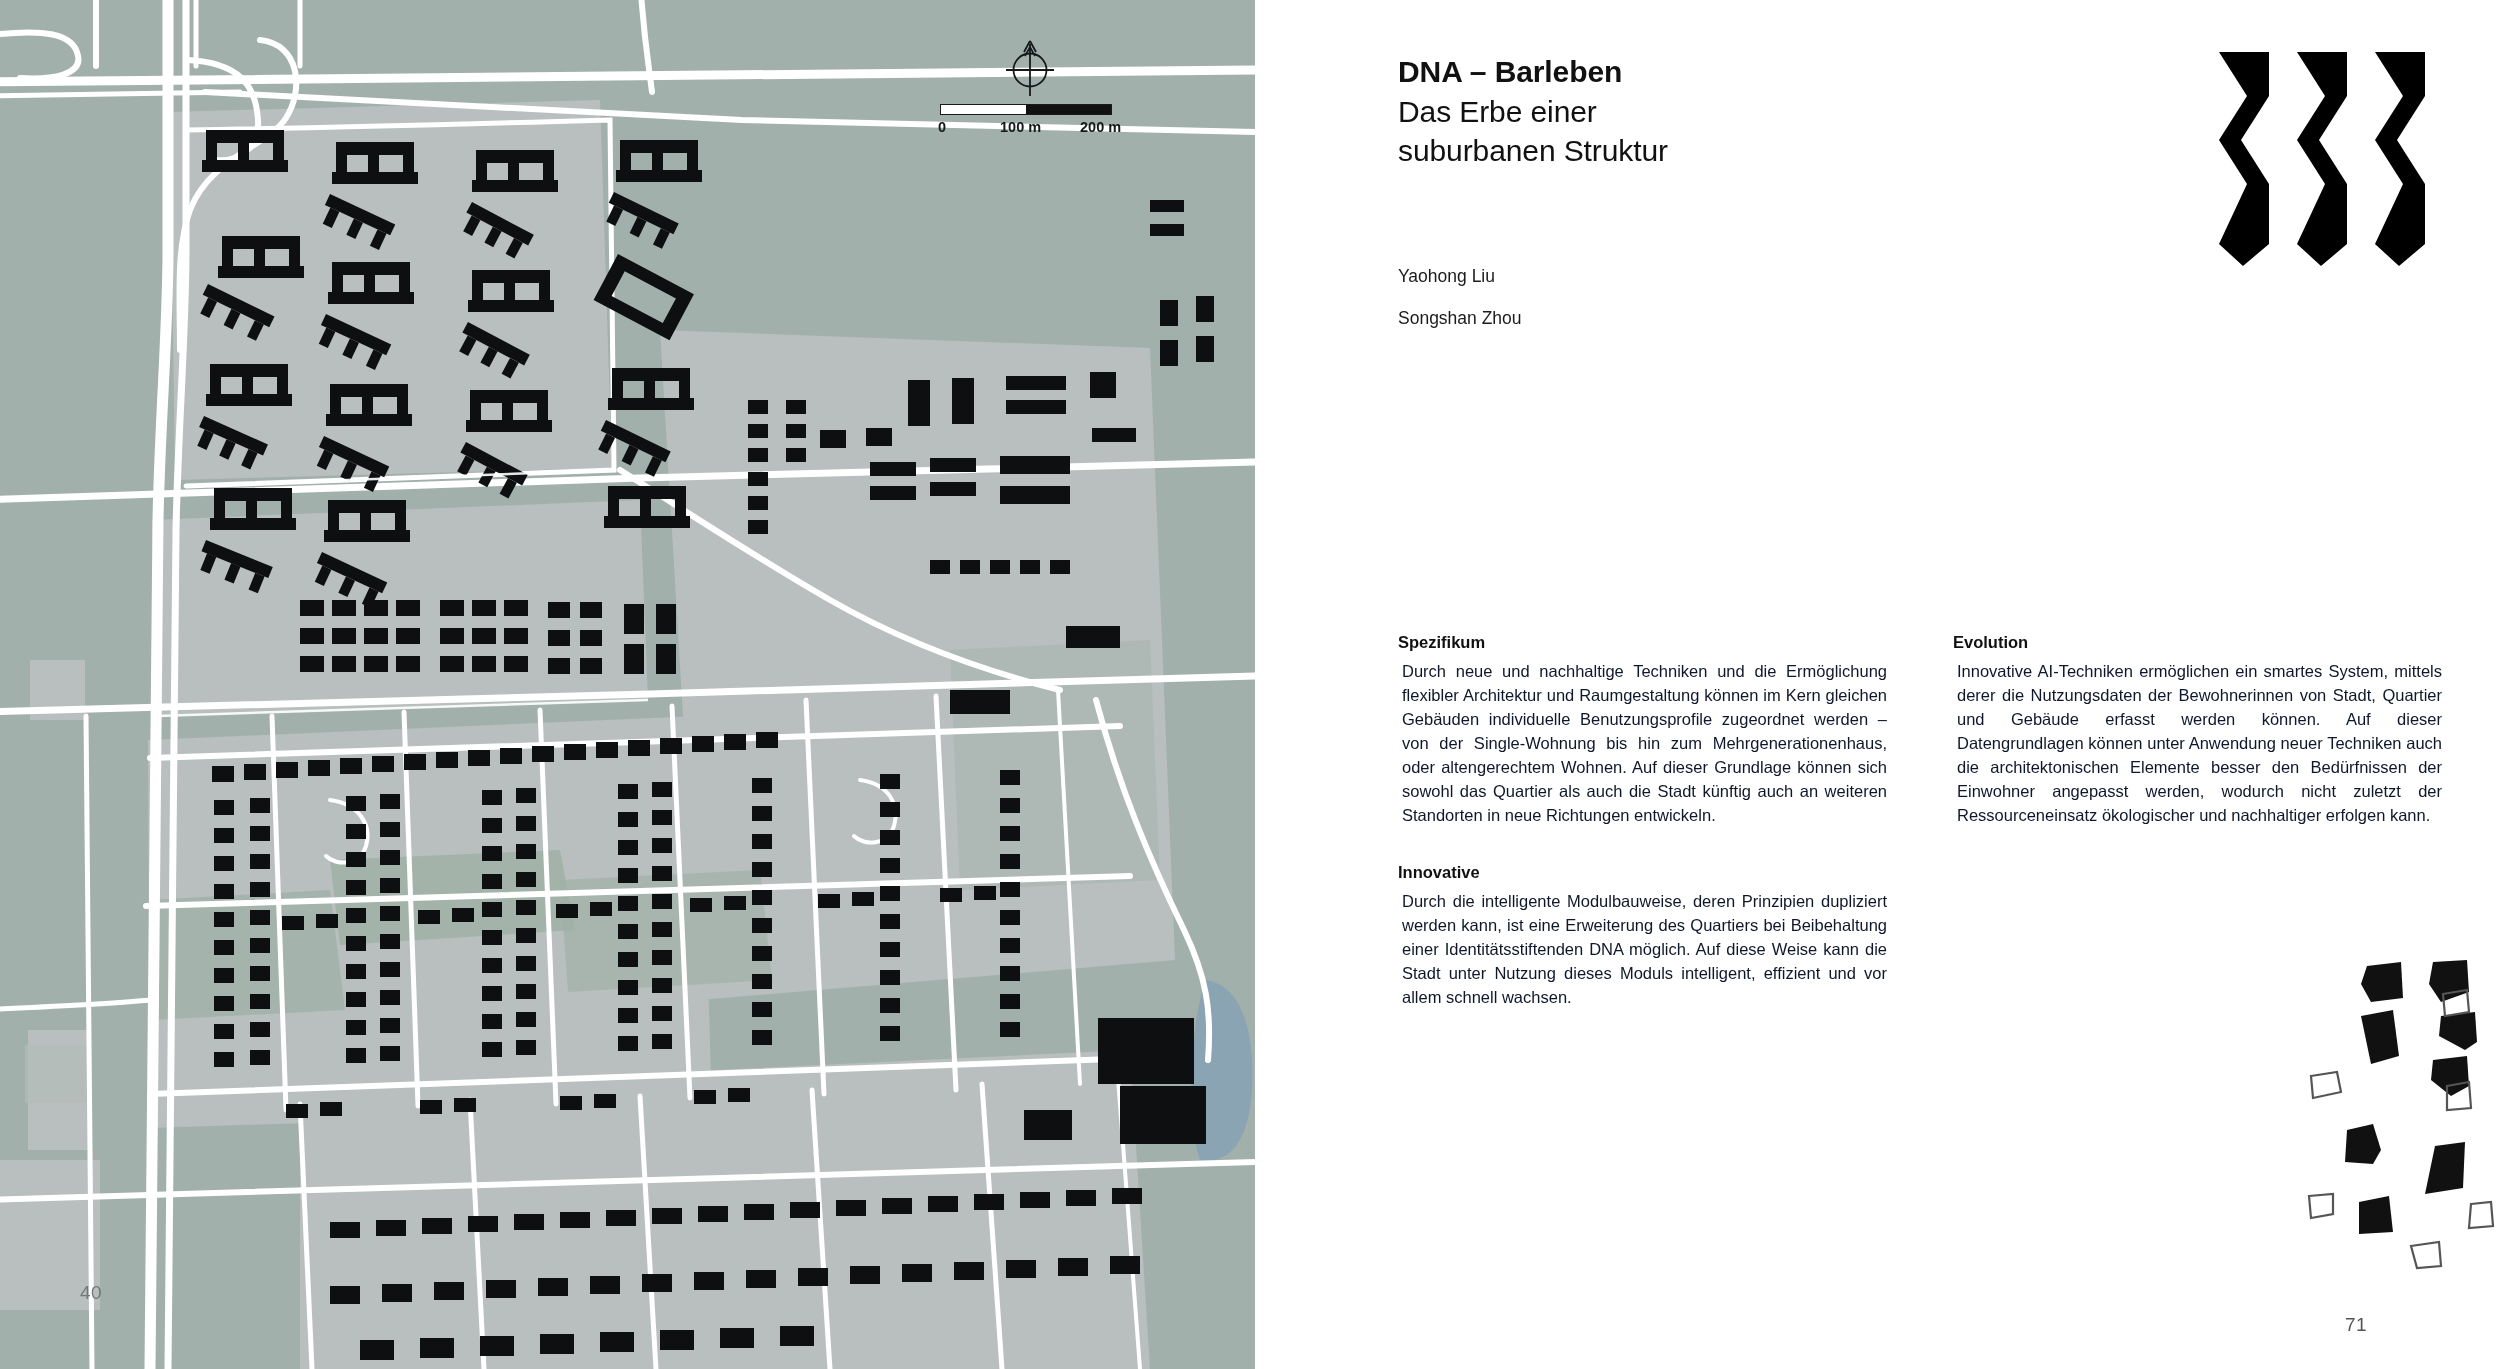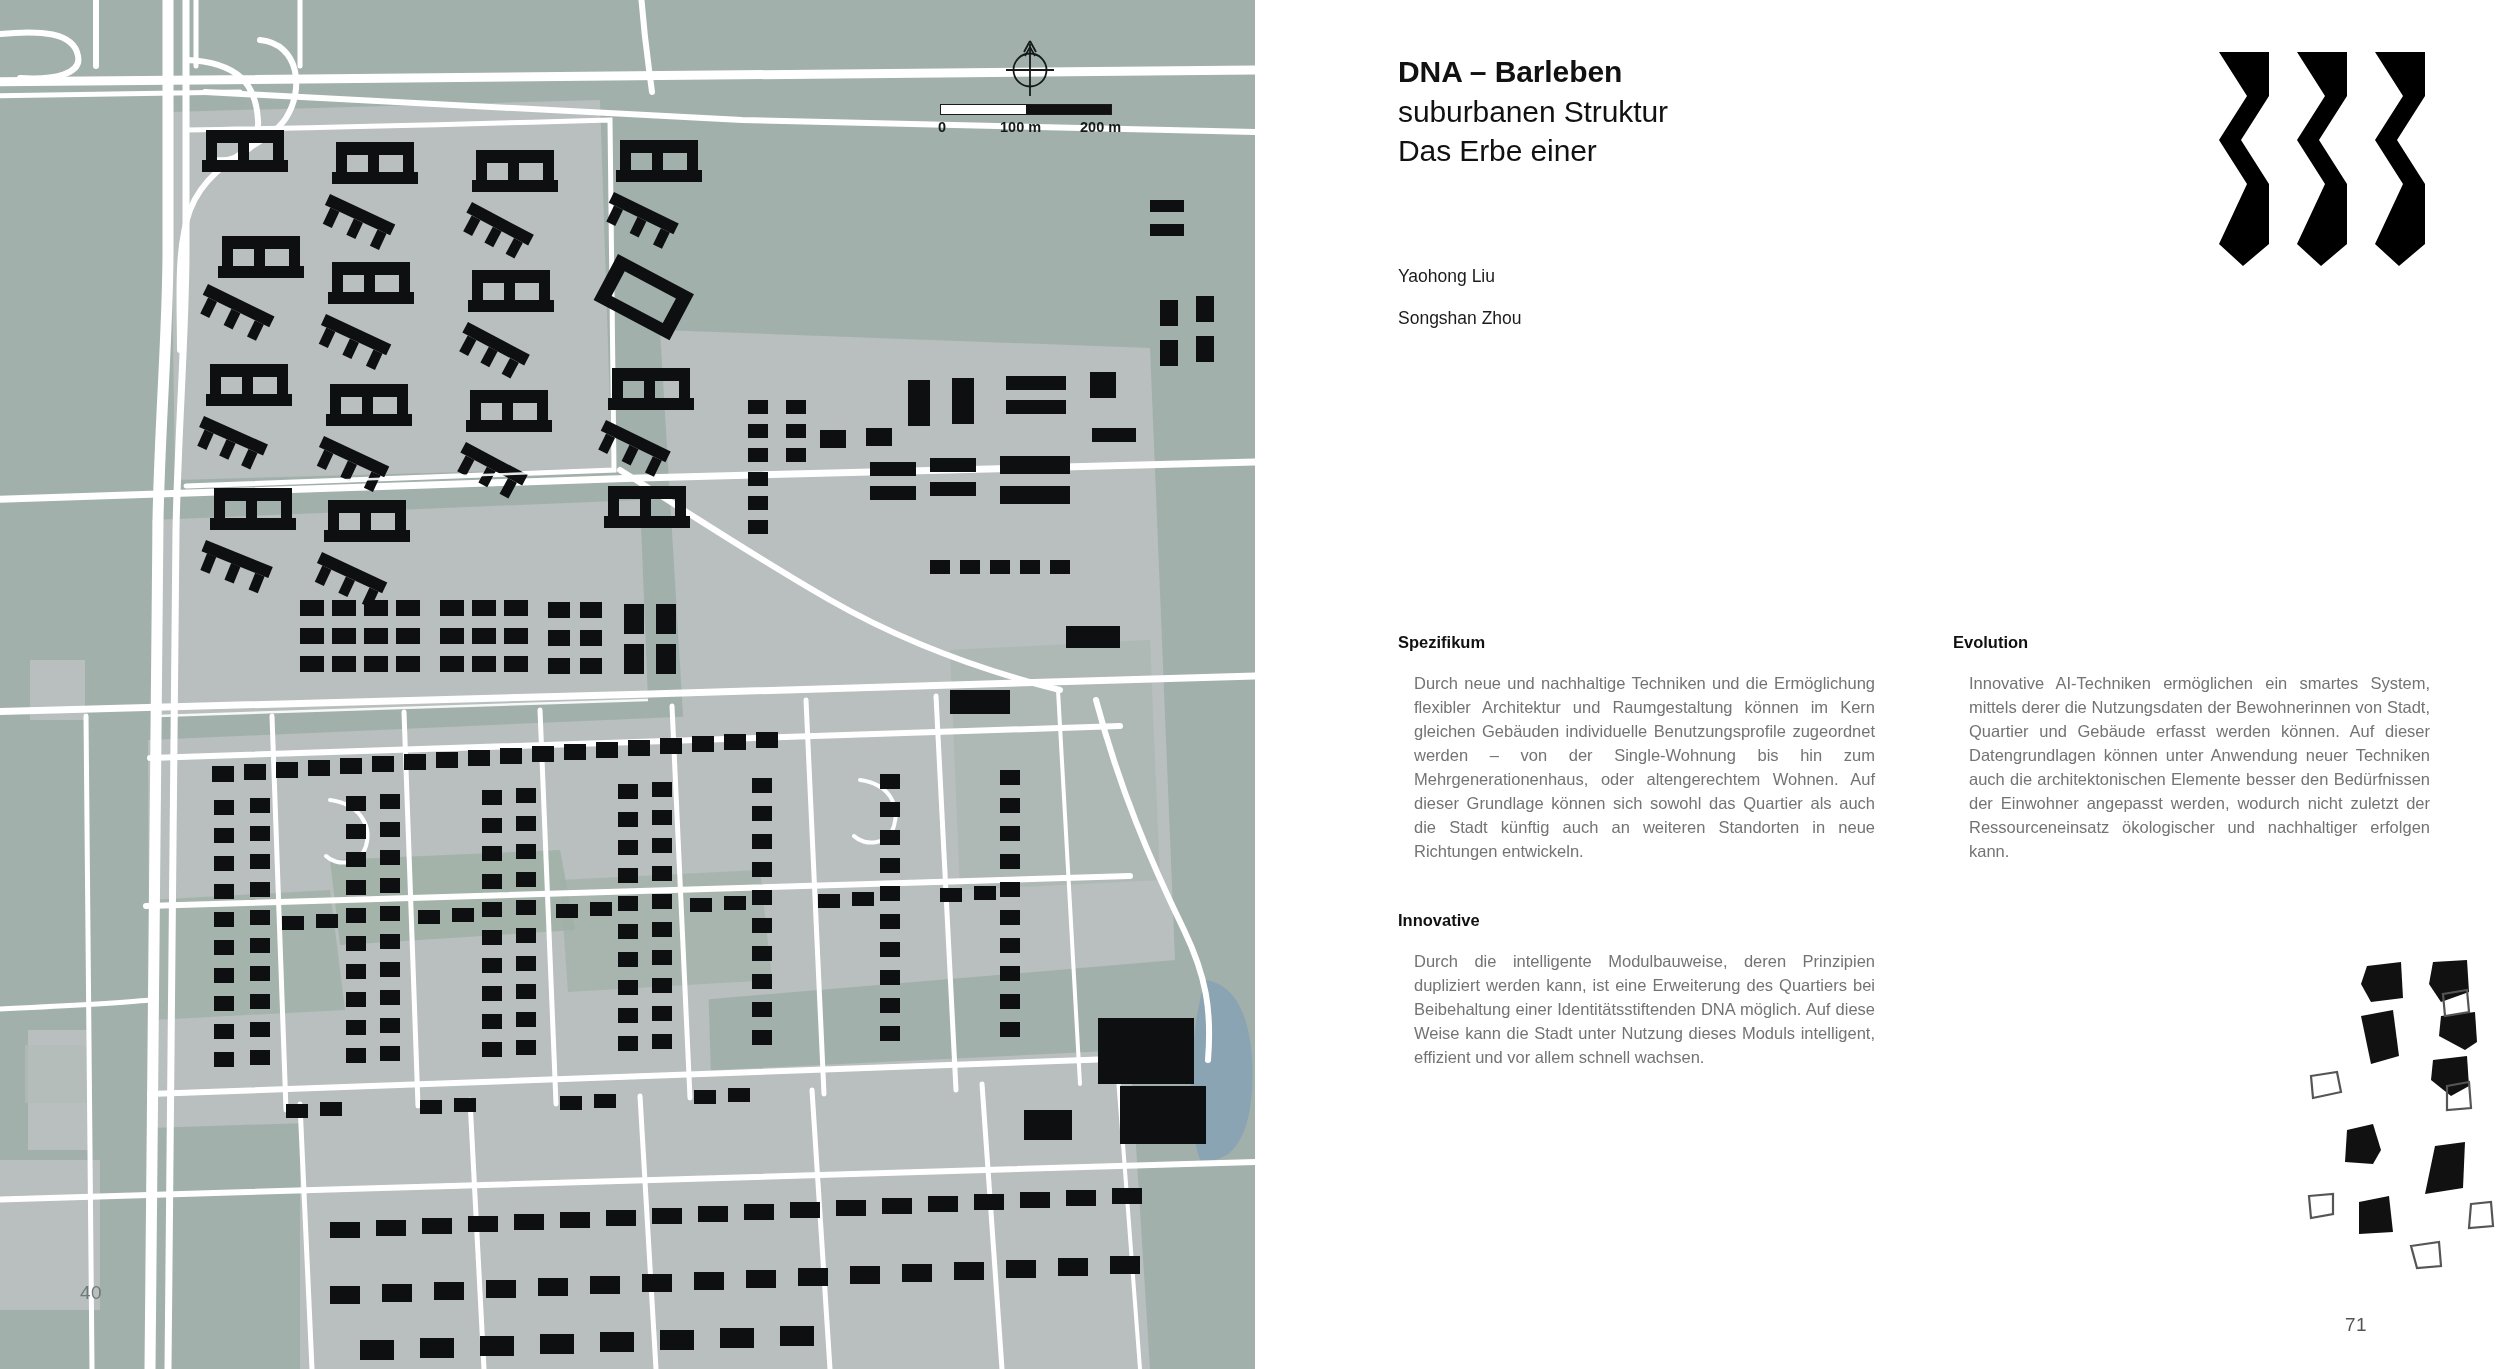--- a/index.html
+++ b/index.html
@@ -62,22 +62,22 @@
   
   .logo-mark{position:absolute;left:958px;top:44px;width:215px;height:230px;}
 
   
   .columns{position:absolute;left:143px;top:631px;width:1048px;display:flex;gap:62px;}
   .col{width:493px;}
   .sec-head{
     font-size:16.5px;font-weight:700;color:#111111;margin:0 0 2px 0;line-height:1.45;
   }
   .sec-body{
-    font-size:16.5px;font-weight:400;color:#737373;line-height:1.455;
-    text-align:justify;margin:16px;hyphens:none;
+    font-size:16.5px;font-weight:400;color:#0f172a;line-height:1.455;
+    text-align:justify;margin:4px;hyphens:none;
   }
   .sec-gap{height:30px;}
 
   
   .modules-diagram{position:absolute;left:1020px;top:940px;width:400px;height:400px;}
   .modules-svg{width:400px;height:400px;display:block;overflow:visible;}
 
   .page-num-right{
     position:absolute;left:1090px;top:1282px;
     font-size:19px;color:#545454;letter-spacing:.5px;margin-top:32px;
@@ -680,22 +680,22 @@
 
     <div class="page-num-left">40</div>
   </div>
 
   <div class="gutter"></div>
 
   <div class="page-right">
 
     <div class="title-block">
       <div class="title-main">DNA – Barleben</div>
+      <div class="title-sub">Das Erbe einer</div>
       <div class="title-sub">suburbanen Struktur</div>
-      <div class="title-sub">Das Erbe einer</div>
     </div>
 
     <div class="authors">
       <div>Yaohong Liu</div>
       <div>Songshan Zhou</div>
     </div>
 
     <svg class="logo-mark" viewBox="0 0 215 230">
       <g fill="#000000">
         <path d="M6,8 L56,8 L56,52 L28,96 L56,140 L56,200 L30,222 L6,200 L34,140 L6,96 L34,52 Z"></path>

